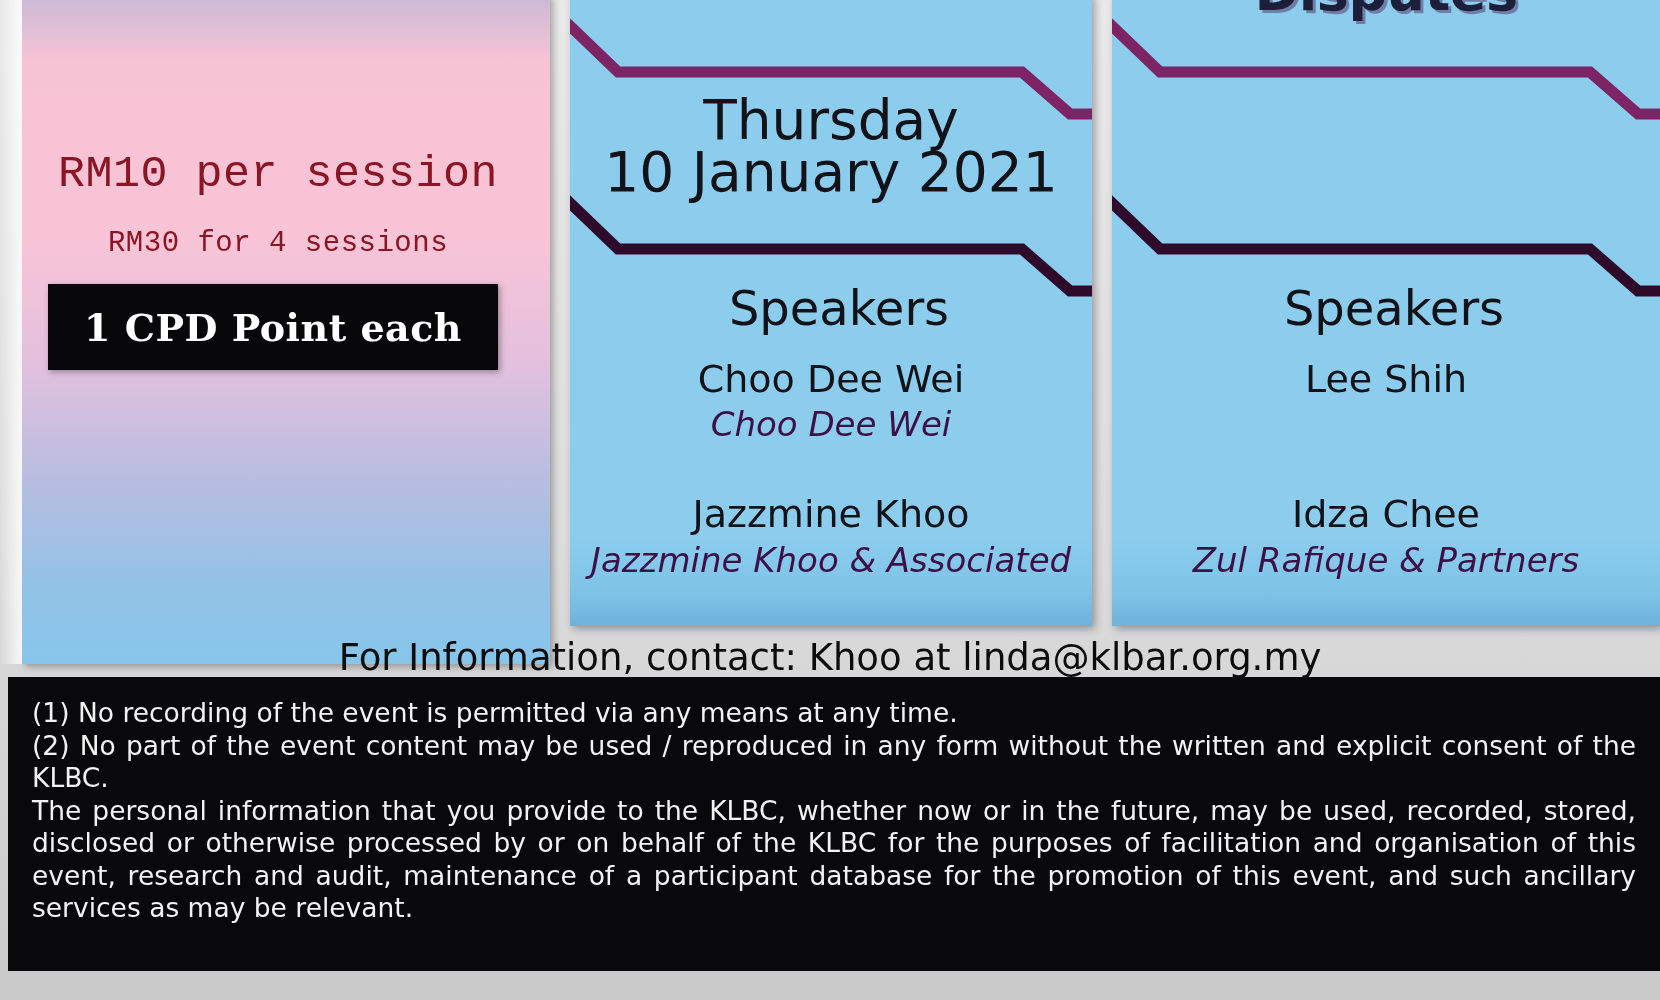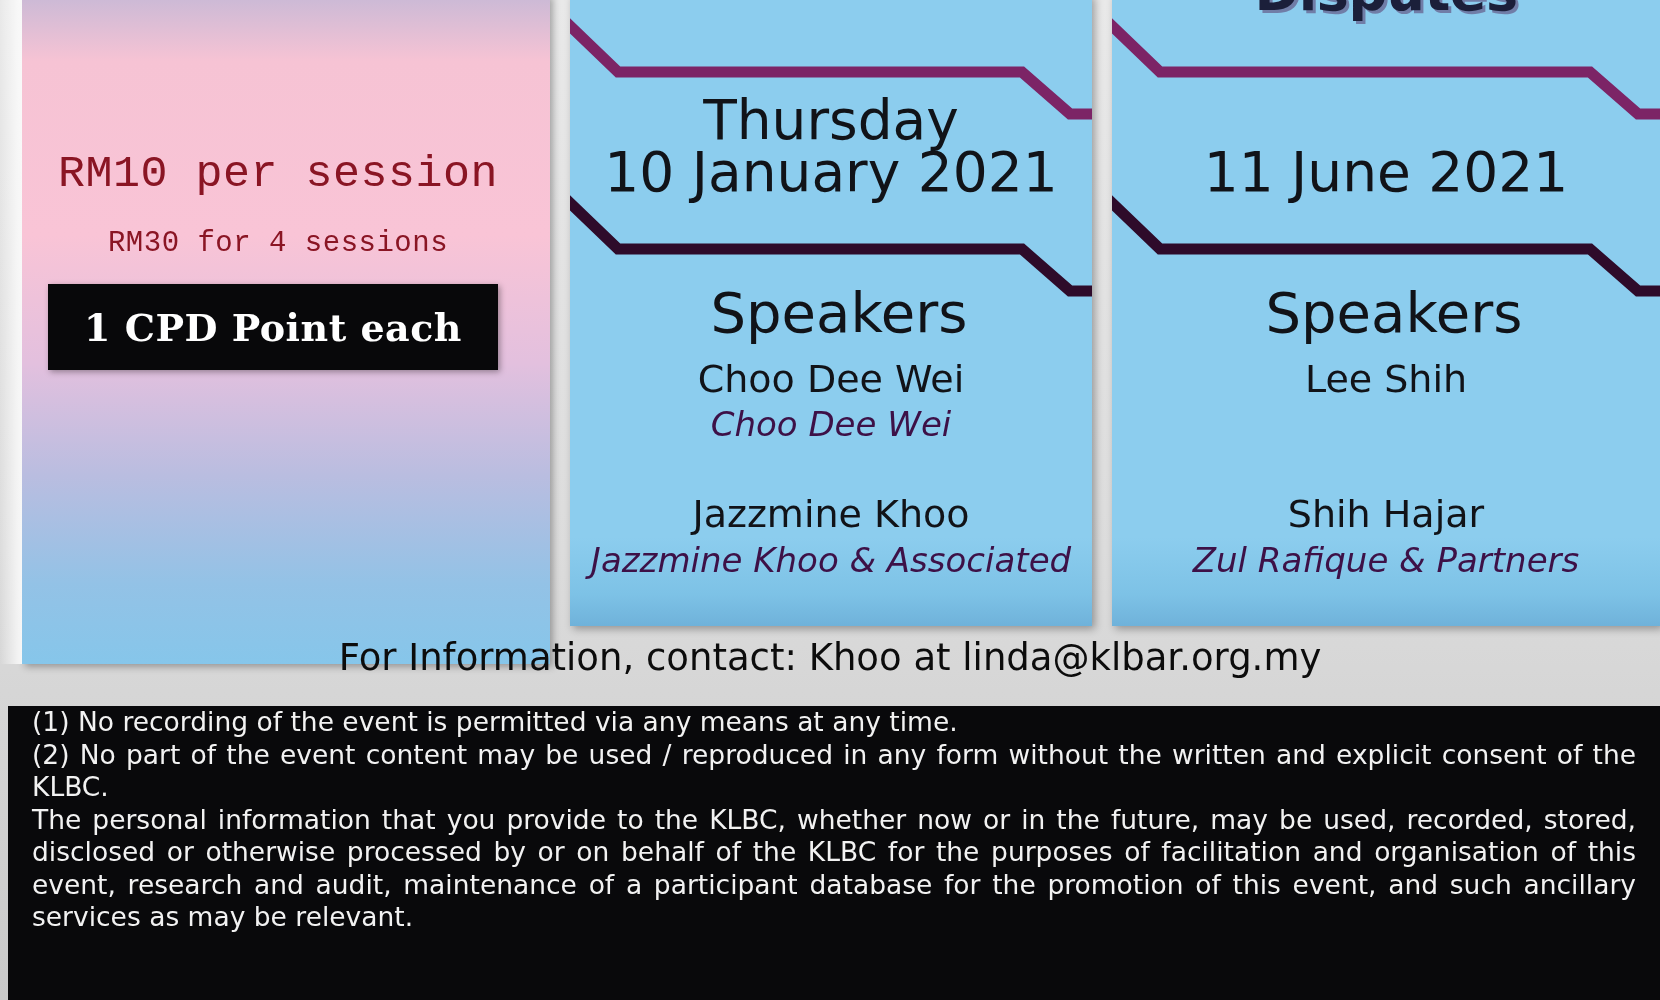--- a/index.html
+++ b/index.html
@@ -122,21 +122,21 @@
   .day-weekday { top: 100px; }
   .day-date    { top: 152px; }
 
   .speakers-head {
     position: absolute;
     left: 0; right: 0;
     text-align: center;
     top: 286px;
     color: #111318;
     font-family: "DejaVu Sans", sans-serif;
-    font-size: 56px;
+    font-size: 48px;
     padding-left: 16px;
   }
   .sp-name {
     position: absolute;
     left: 0; right: 0;
     text-align: center;
     color: #111318;
     font-family: "DejaVu Sans", sans-serif;
     font-size: 38px;
   }
@@ -162,26 +162,26 @@
     text-align: center;
     font-family: "DejaVu Sans", sans-serif;
     font-size: 37px;
     color: #0c0c0c;
   }
 
   
   .disclaimer {
     position: absolute;
     left: 8px;
-    top: 706px;
+    top: 677px;
     width: 1652px;
     height: 294px;
     background: #09090b;
     color: #f2f2f2;
-    padding: 0 24px 0 24px;
+    padding: 20px 24px 0 24px;
     box-sizing: border-box;
     font-family: "DejaVu Sans", sans-serif;
     font-size: 26.5px;
     line-height: 32.5px;
   }
   .disclaimer p { margin: 0; }
   .disclaimer .justified { text-align: justify; }
 </style>
 </head>
 <body>
@@ -209,24 +209,23 @@
     <div class="sp-name sp2-name">Jazzmine Khoo</div>
     <div class="sp-firm sp2-firm">Jazzmine Khoo &amp; Associated</div>
   </div>
 
   <div class="panel-day panel-right">
     <div class="title-clip">Disputes</div>
     <svg class="zig" viewBox="0 0 548 632" preserveAspectRatio="none">
       <polyline points="-4,28 48,78 478,78 526,120 590,120" fill="none" stroke="#7c2466" stroke-width="11" stroke-linejoin="miter" stroke-linecap="butt"></polyline>
       <polyline points="-4,205 48,255 478,255 526,297 590,297" fill="none" stroke="#2e0b2a" stroke-width="11" stroke-linejoin="miter" stroke-linecap="butt"></polyline>
     </svg>
-    <div class="daytext day-date">11 June 2021</div>
     <div class="speakers-head">Speakers</div>
     <div class="sp-name sp1-name">Lee Shih</div>
-    <div class="sp-name sp2-name">Shih Hajar</div>
+    <div class="sp-name sp2-name">Idza Chee</div>
     <div class="sp-firm sp2-firm">Zul Rafique &amp; Partners</div>
   </div>
 
   <div class="contact">For Information, contact: Khoo at linda@klbar.org.my</div>
 
   <div class="disclaimer">
     <p>(1) No recording of the event is permitted via any means at any time.</p>
     <p class="justified">(2) No part of the event content may be used / reproduced in any form without the written and explicit consent of the KLBC.</p>
     <p class="justified">The personal information that you provide to the KLBC, whether now or in the future, may be used, recorded, stored, disclosed or otherwise processed by or on behalf of the KLBC for the purposes of facilitation and organisation of this event, research and audit, maintenance of a participant database for the promotion of this event, and such ancillary services as may be relevant.</p>
   </div>

